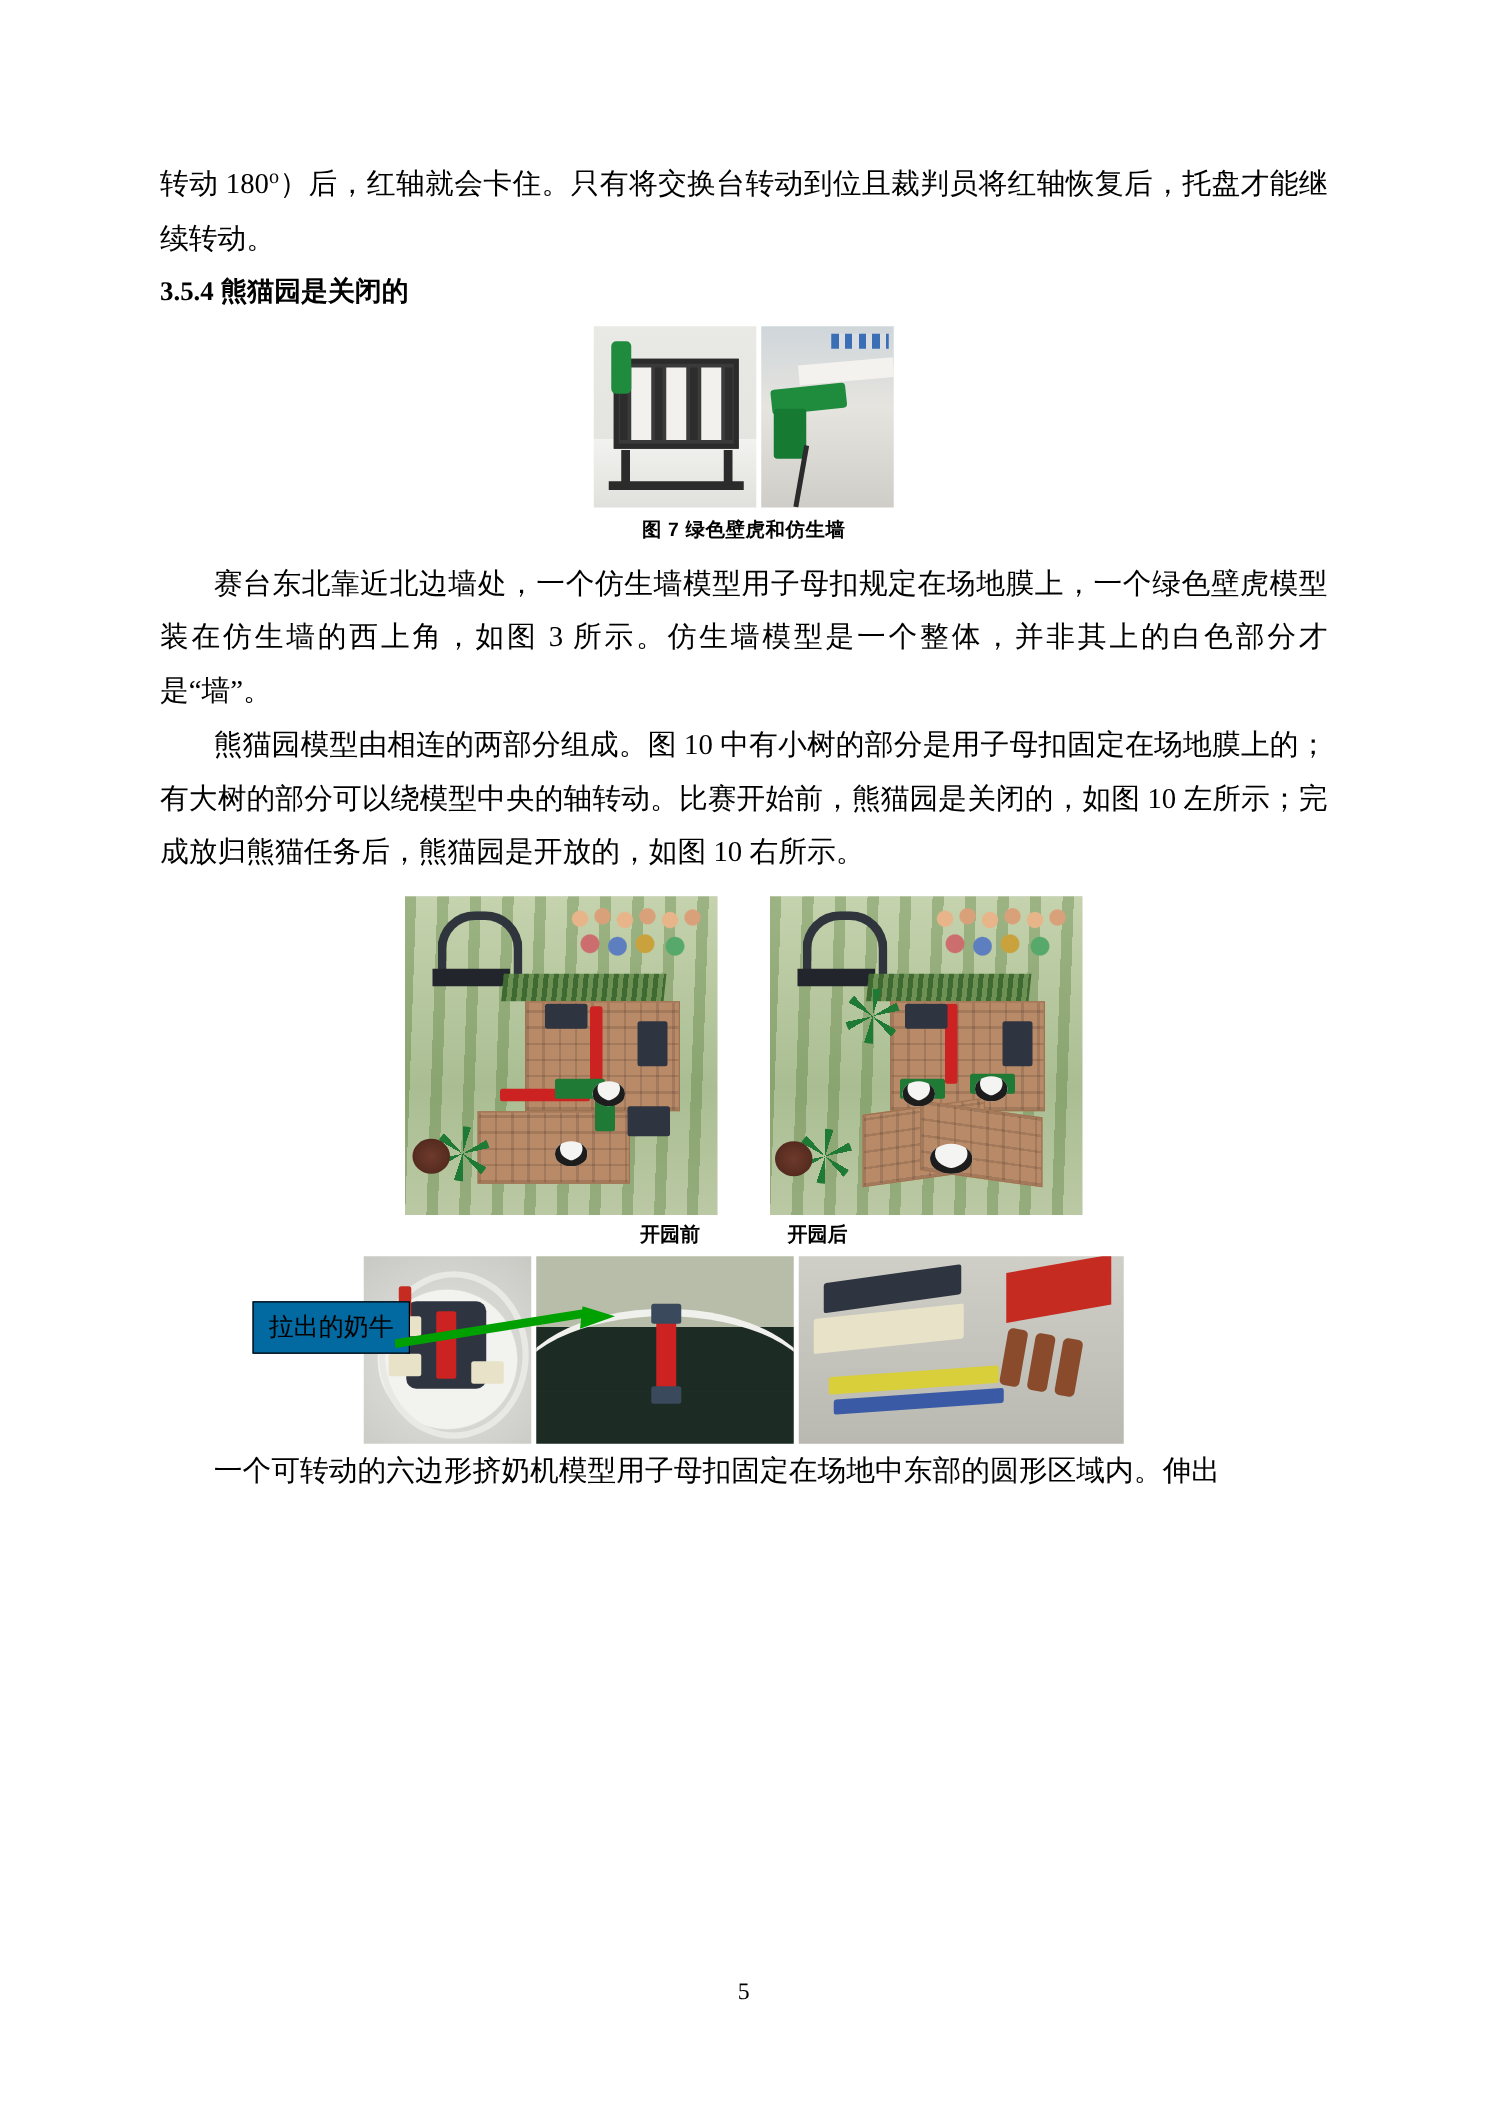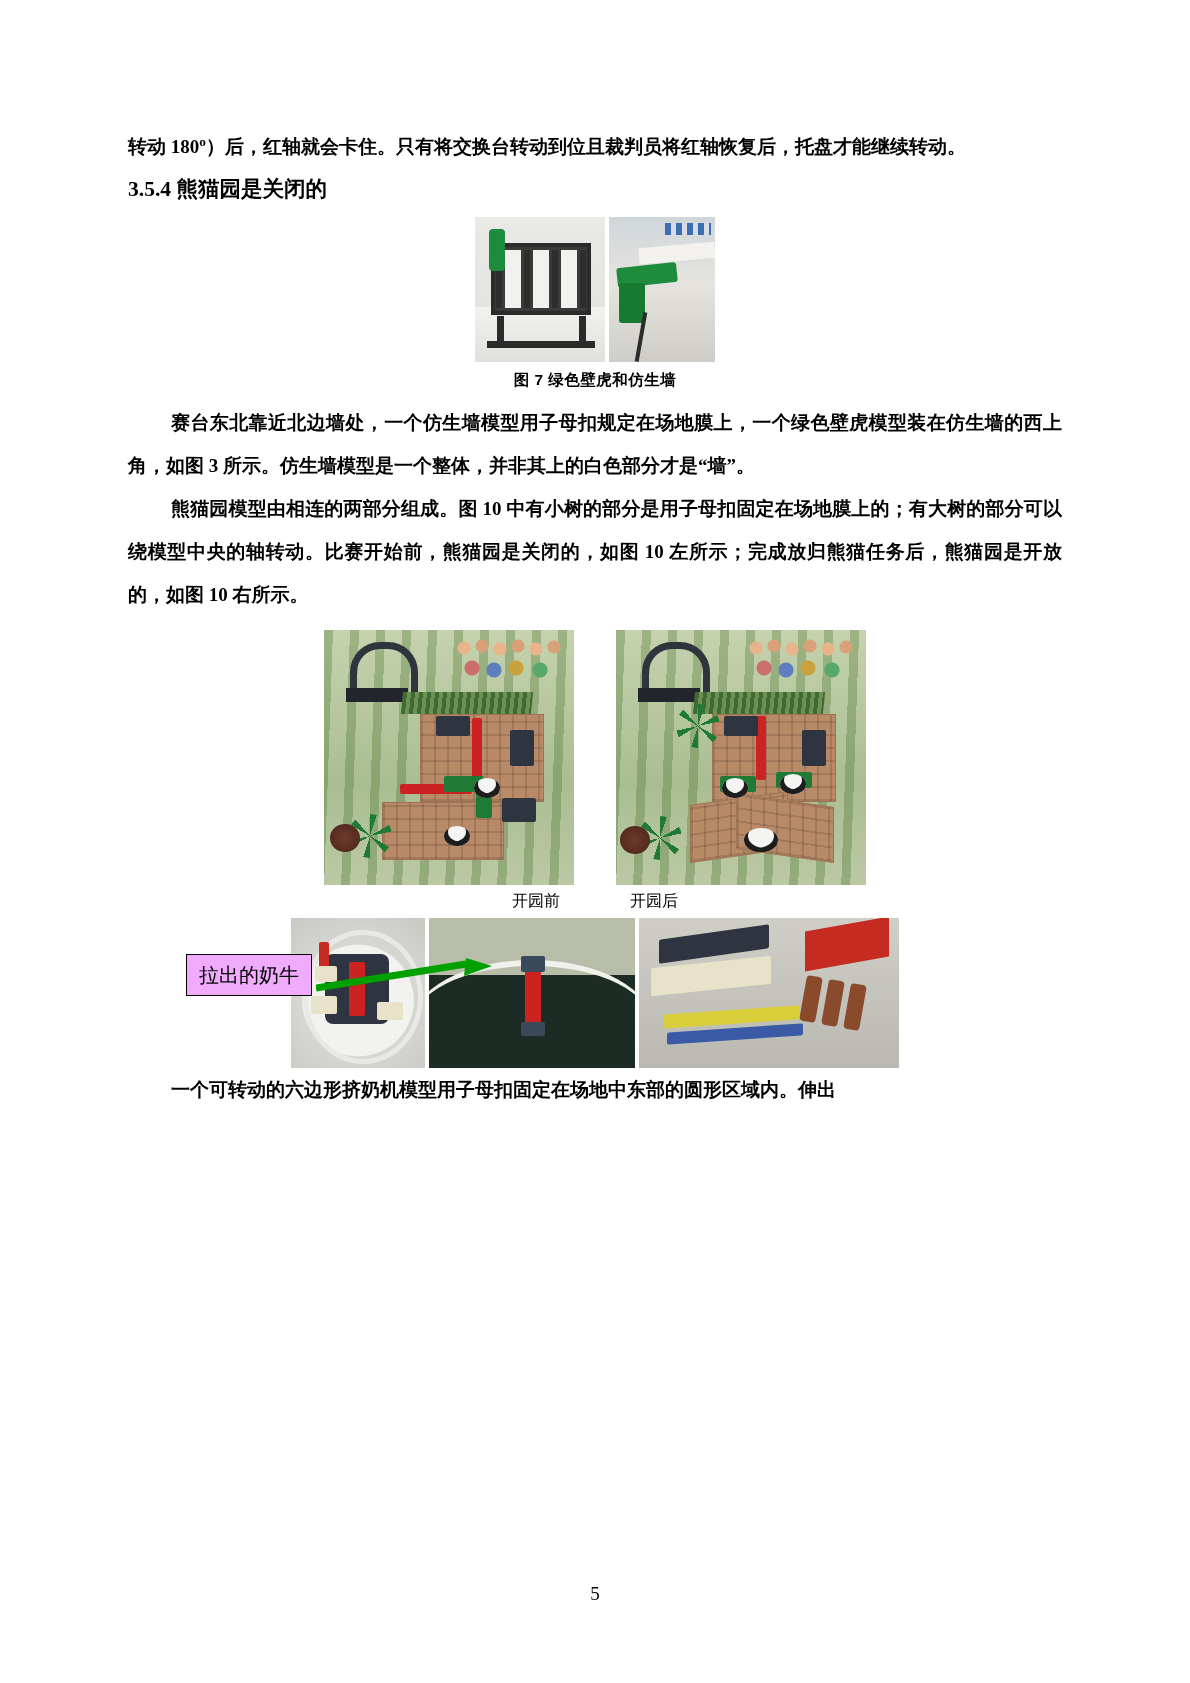--- a/index.html
+++ b/index.html
@@ -15,26 +15,25 @@
     position: relative;
   }
   .page {
     position: relative;
     width: 1190px;
     height: 1683px;
     box-sizing: border-box;
     padding: 120px 128px 60px 128px;
   }
   .para {
-    font-size: 19px;
+    font-size: 23px;
     line-height: 43px;
     text-align: justify;
     text-justify: inter-ideograph;
     margin: 0;
-    font-weight: bold;
   }
   .indent { text-indent: 43px; }
   .heading {
     font-size: 21.5px;
     line-height: 43px;
     margin: 0;
   }
   .figure-block {
     margin: 6px 0 0 0;
     text-align: center;
@@ -46,21 +45,21 @@
     text-align: center;
     margin: 8px 0 10px 0;
     letter-spacing: 0.5px;
   }
   .sublabel-row {
     display: flex;
     justify-content: center;
     gap: 70px;
     font-family: "Liberation Sans", sans-serif;
     font-size: 16px;
-    font-weight: normal;
+    font-weight: bold;
     margin-top: 6px;
   }
   .imgrow {
     display: flex;
     justify-content: center;
     gap: 4px;
   }
   .photo {
     position: relative;
     overflow: hidden;
@@ -193,22 +192,22 @@
   }
   .m3 { width: 260px; background: linear-gradient(#cfcfc8, #b9b9b2); }
   .m3 .redblk { position: absolute; right: 10px; top: 6px; width: 84px; height: 40px; background: #c62b22; transform: skewY(-10deg); }
   .milk-can {
     position: absolute; width: 16px; height: 46px; background: #8a4a2c; border-radius: 4px;
   }
 
   
   .callout-wrap { position: relative; }
   .callout {
-    position: absolute; left: 58px; top: 36px;
-    border: 1.5px solid #000; background: #f0abfc;
+    position: absolute; left: 74px; top: 36px;
+    border: 1.5px solid #000; background: #0369a1;
     padding: 6px 12px; font-size: 20px; line-height: 28px;
     font-family: "Liberation Serif", serif;
   }
   .arrow-svg { position: absolute; left: 188px; top: 40px; }
 
   .page-number {
     position: absolute; left: 0; right: 0; bottom: 78px;
     text-align: center; font-size: 19px;
   }
   .sup { font-size: 0.7em; vertical-align: super; }

